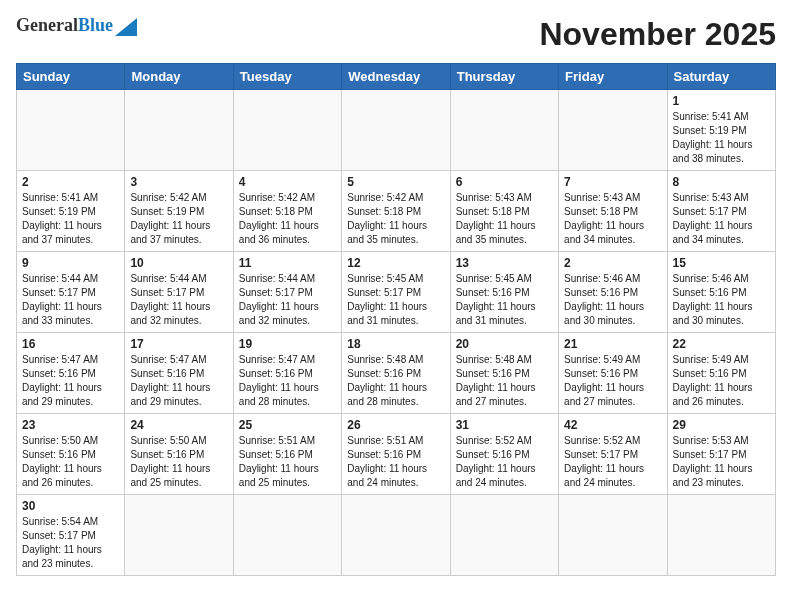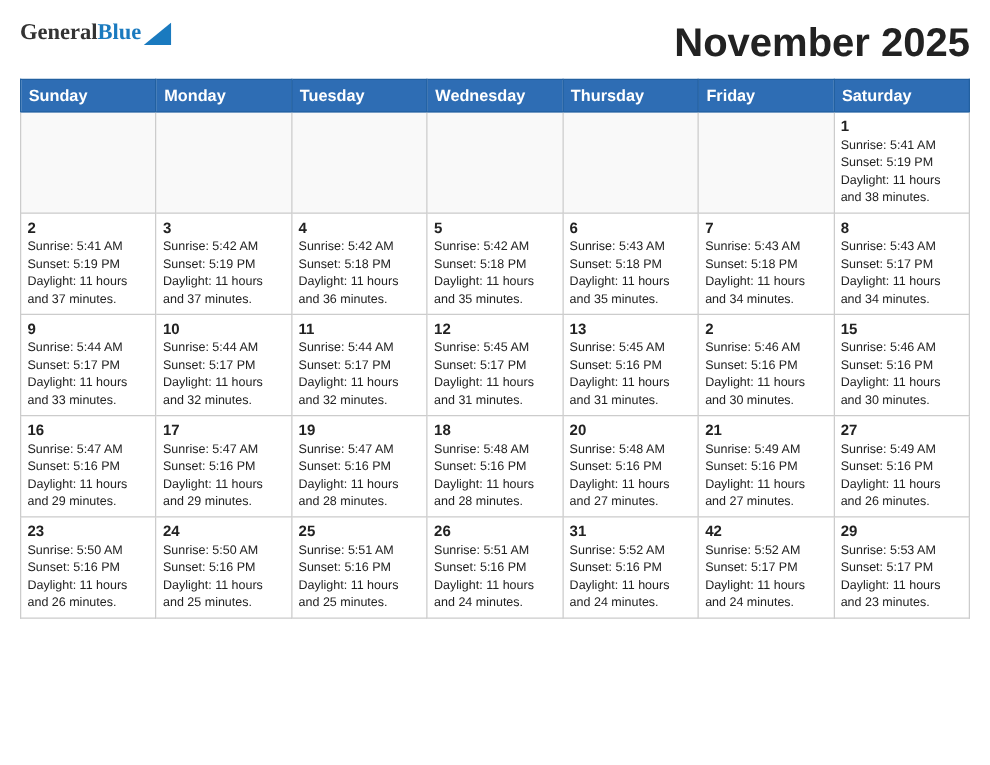--- a/index.html
+++ b/index.html
@@ -208,21 +208,21 @@
         </td>
         <td>
           <span class="day-num">20</span>
           <div class="cell-text">Sunrise: 5:48 AM<br>Sunset: 5:16 PM<br>Daylight: 11 hours and 27 minutes.</div>
         </td>
         <td>
           <span class="day-num">21</span>
           <div class="cell-text">Sunrise: 5:49 AM<br>Sunset: 5:16 PM<br>Daylight: 11 hours and 27 minutes.</div>
         </td>
         <td>
-          <span class="day-num">27</span>
+          <span class="day-num">22</span>
           <div class="cell-text">Sunrise: 5:49 AM<br>Sunset: 5:16 PM<br>Daylight: 11 hours and 26 minutes.</div>
         </td>
       </tr>
       <tr class="week-row">
         <td>
           <span class="day-num">23</span>
           <div class="cell-text">Sunrise: 5:50 AM<br>Sunset: 5:16 PM<br>Daylight: 11 hours and 26 minutes.</div>
         </td>
         <td>
           <span class="day-num">24</span>
@@ -241,15 +241,27 @@
           <div class="cell-text">Sunrise: 5:52 AM<br>Sunset: 5:16 PM<br>Daylight: 11 hours and 24 minutes.</div>
         </td>
         <td>
           <span class="day-num">42</span>
           <div class="cell-text">Sunrise: 5:52 AM<br>Sunset: 5:17 PM<br>Daylight: 11 hours and 24 minutes.</div>
         </td>
         <td>
           <span class="day-num">29</span>
           <div class="cell-text">Sunrise: 5:53 AM<br>Sunset: 5:17 PM<br>Daylight: 11 hours and 23 minutes.</div>
         </td>
+      </tr>
+      <tr class="week-row">
+        <td>
+          <span class="day-num">30</span>
+          <div class="cell-text">Sunrise: 5:54 AM<br>Sunset: 5:17 PM<br>Daylight: 11 hours and 23 minutes.</div>
+        </td>
+        <td class="empty"></td>
+        <td class="empty"></td>
+        <td class="empty"></td>
+        <td class="empty"></td>
+        <td class="empty"></td>
+        <td class="empty"></td>
       </tr>
     </tbody>
 </table>
 
 </body></html>

